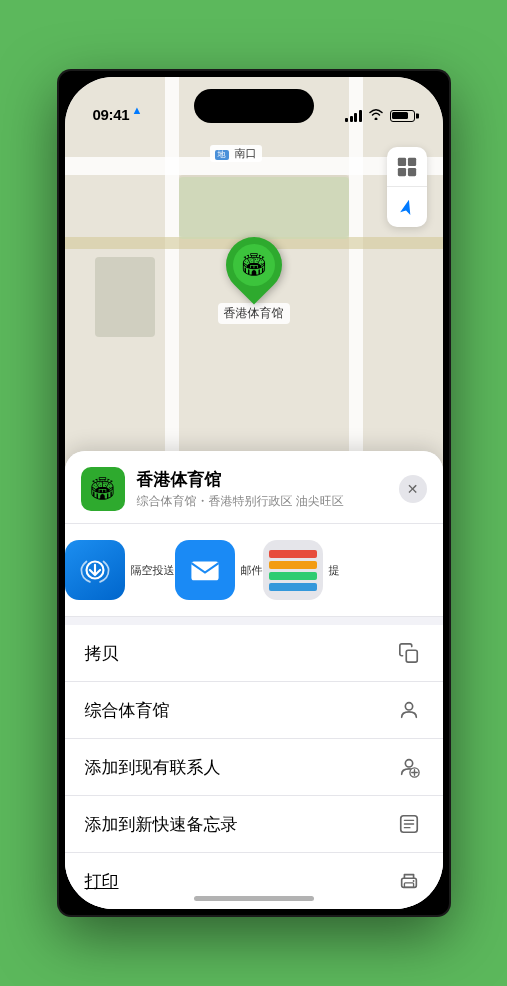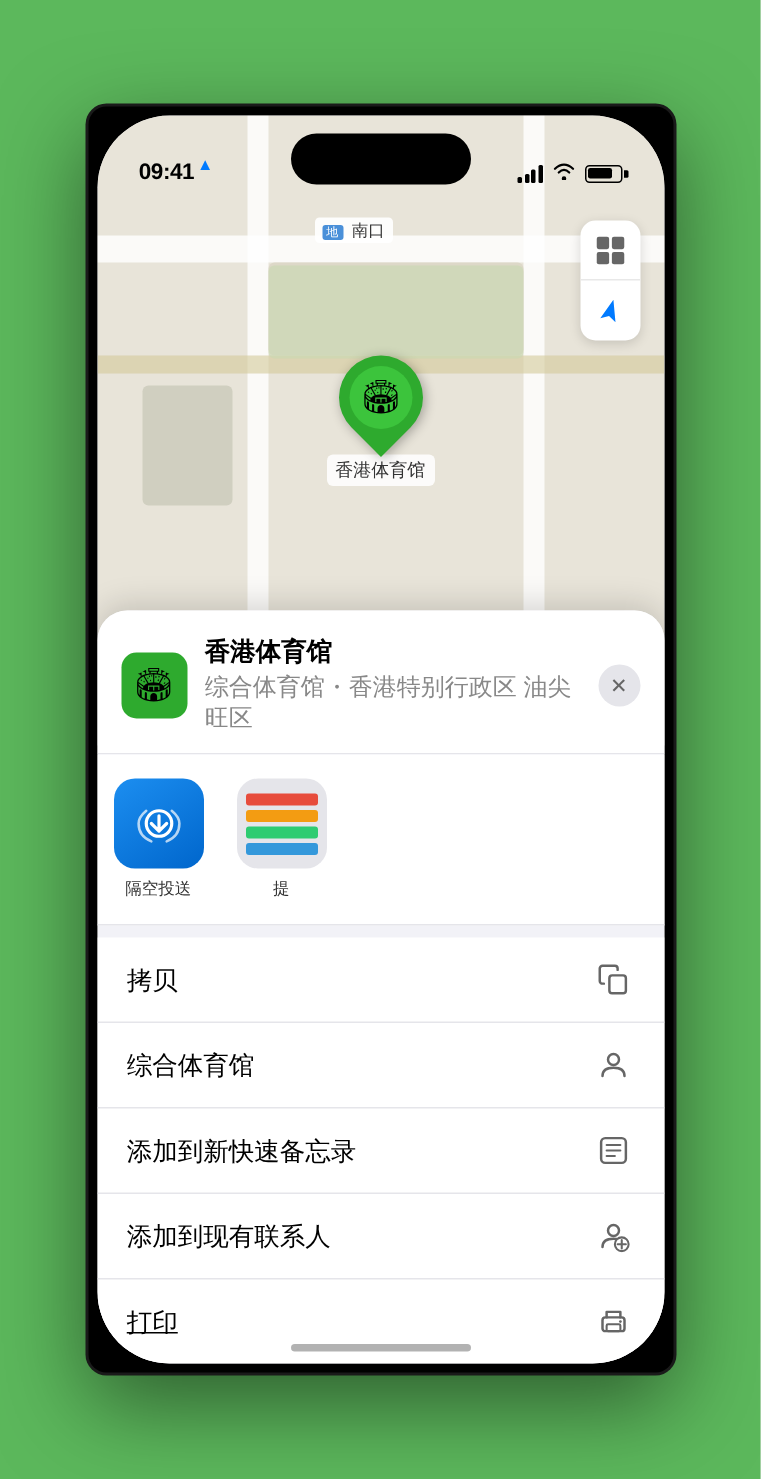--- a/index.html
+++ b/index.html
@@ -345,21 +345,21 @@
       flex: 1;
     }
 
     .venue-name {
       font-size: 17px;
       font-weight: 600;
       color: #000;
     }
 
     .venue-desc {
-      font-size: 16px;
+      font-size: 12px;
       color: #888;
       margin-top: 2px;
     }
 
     .close-btn {
       width: 28px;
       height: 28px;
       background: #e5e5ea;
       border-radius: 50%;
       display: flex;
@@ -376,21 +376,20 @@
       background: #fff;
       padding: 16px 0;
       display: flex;
       gap: 0;
       overflow-x: auto;
       border-bottom: 1px solid #e5e5ea;
     }
 
     .share-item {
       display: flex;
-      flex-direction: column;
       align-items: center;
       gap: 6px;
       min-width: 82px;
       cursor: pointer;
     }
 
     .share-icon-wrap {
       width: 60px;
       height: 60px;
       border-radius: 14px;
@@ -577,20 +576,29 @@
               <circle cx="20" cy="20" r="10" fill="none" stroke="white" stroke-width="2.5"></circle>
               <path d="M20 14 L20 26 M14 20 L20 26 L26 20" fill="none" stroke="white" stroke-width="2.5" stroke-linecap="round" stroke-linejoin="round"></path>
               <path d="M10 10 Q4 15 4 20 Q4 30 14 34" fill="none" stroke="white" stroke-width="2" stroke-linecap="round" opacity="0.7"></path>
               <path d="M30 10 Q36 15 36 20 Q36 30 26 34" fill="none" stroke="white" stroke-width="2" stroke-linecap="round" opacity="0.7"></path>
             </svg>
           </div>
           <div class="share-label">隔空投送</div>
         </div>
 
 
+        <div class="share-item">
+          <div class="share-icon-wrap mail">
+            <svg width="34" height="34" viewBox="0 0 40 40">
+              <rect x="4" y="10" width="32" height="22" rx="3" fill="white"></rect>
+              <path d="M4 12 L20 23 L36 12" fill="none" stroke="#1a8af5" stroke-width="2.5"></path>
+            </svg>
+          </div>
+          <div class="share-label">邮件</div>
+        </div>
 
 
         <div class="share-item">
           <div class="share-icon-wrap more" style="position: relative; overflow: hidden;">
             <div style="display: flex; flex-direction: column; gap: 3px; padding: 6px; width: 100%;">
               <div style="height: 8px; background: #e74c3c; border-radius: 2px; width: 100%;"></div>
               <div style="height: 8px; background: #f39c12; border-radius: 2px; width: 100%;"></div>
               <div style="height: 8px; background: #2ecc71; border-radius: 2px; width: 100%;"></div>
               <div style="height: 8px; background: #3498db; border-radius: 2px; width: 100%;"></div>
             </div>
@@ -609,47 +617,47 @@
             </svg>
           </div>
         </div>
 
         <div class="action-item">
           <span class="action-label">综合体育馆</span>
           <div class="action-icon">
             <svg width="22" height="22" viewBox="0 0 24 24" fill="none">
               <circle cx="12" cy="8" r="4" stroke="#666" stroke-width="1.8"></circle>
               <path d="M4 20 Q4 14 12 14 Q20 14 20 20" stroke="#666" stroke-width="1.8" stroke-linecap="round"></path>
-            </svg>
-          </div>
-        </div>
-
-        <div class="action-item">
-          <span class="action-label">添加到新快速备忘录</span>
-          <div class="action-icon">
-            <svg width="22" height="22" viewBox="0 0 24 24" fill="none">
-              <rect x="3" y="3" width="18" height="18" rx="3" stroke="#666" stroke-width="1.8"></rect>
-              <path d="M7 8h10M7 12h10M7 16h6" stroke="#666" stroke-width="1.5" stroke-linecap="round"></path>
             </svg>
           </div>
         </div>
 
         <div class="action-item">
           <span class="action-label">添加到现有联系人</span>
           <div class="action-icon">
             <svg width="22" height="22" viewBox="0 0 24 24" fill="none">
               <circle cx="12" cy="8" r="4" stroke="#666" stroke-width="1.8"></circle>
               <path d="M4 20 Q4 14 12 14 Q20 14 20 20" stroke="#666" stroke-width="1.8" stroke-linecap="round"></path>
               <circle cx="18" cy="18" r="5" fill="white" stroke="#666" stroke-width="1.5"></circle>
               <path d="M18 15v6M15 18h6" stroke="#666" stroke-width="1.5" stroke-linecap="round"></path>
             </svg>
           </div>
         </div>
 
         <div class="action-item">
+          <span class="action-label">添加到新快速备忘录</span>
+          <div class="action-icon">
+            <svg width="22" height="22" viewBox="0 0 24 24" fill="none">
+              <rect x="3" y="3" width="18" height="18" rx="3" stroke="#666" stroke-width="1.8"></rect>
+              <path d="M7 8h10M7 12h10M7 16h6" stroke="#666" stroke-width="1.5" stroke-linecap="round"></path>
+            </svg>
+          </div>
+        </div>
+
+        <div class="action-item">
           <span class="action-label">打印</span>
           <div class="action-icon">
             <svg width="22" height="22" viewBox="0 0 24 24" fill="none">
               <rect x="4" y="9" width="16" height="10" rx="2" stroke="#666" stroke-width="1.8"></rect>
               <path d="M7 9V5h10v4" stroke="#666" stroke-width="1.8" stroke-linecap="round" stroke-linejoin="round"></path>
               <rect x="7" y="14" width="10" height="5" rx="1" stroke="#666" stroke-width="1.5"></rect>
               <circle cx="17" cy="12" r="1" fill="#666"></circle>
             </svg>
           </div>
         </div>

